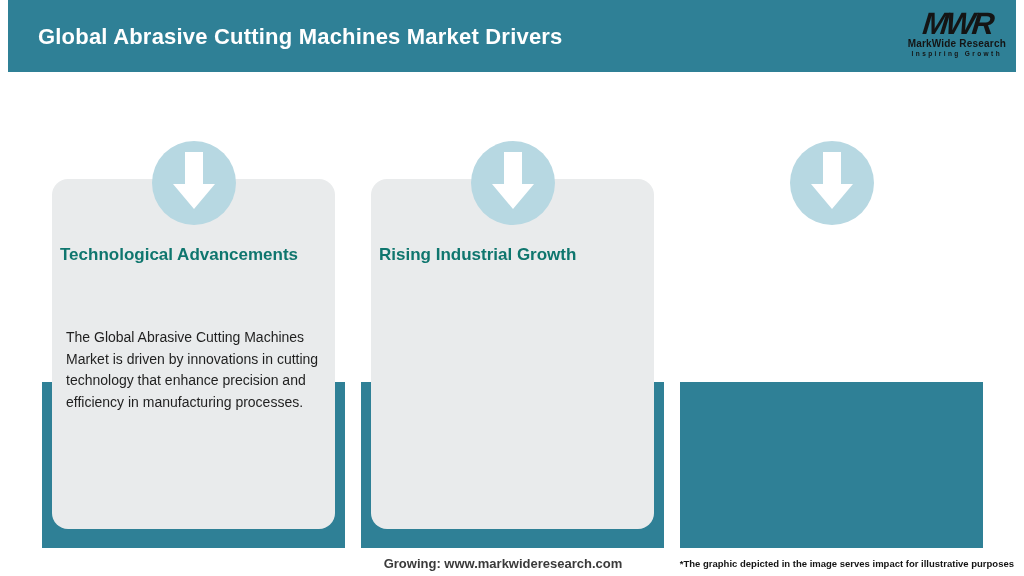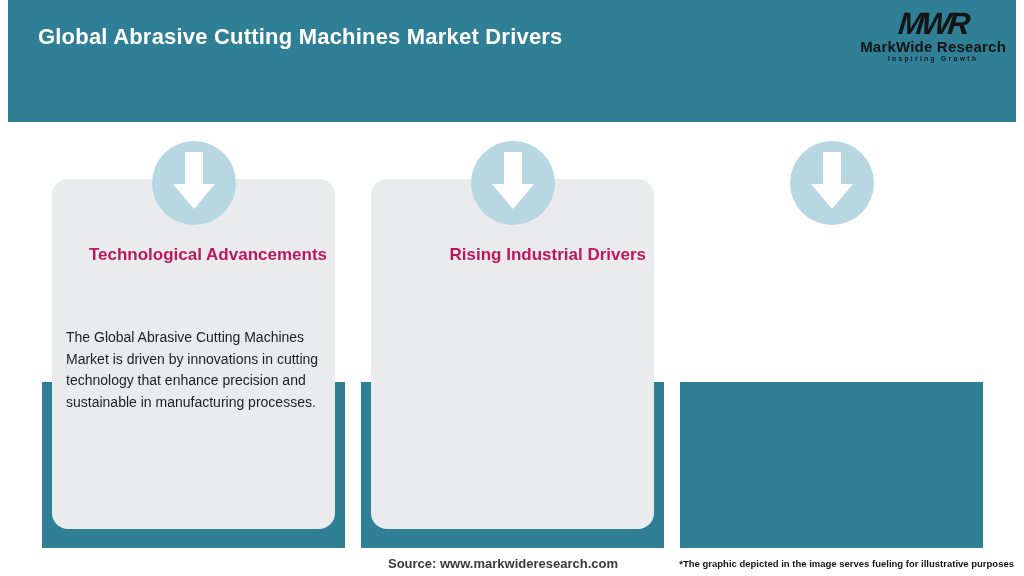--- a/index.html
+++ b/index.html
@@ -13,21 +13,21 @@
     width: 1024px;
     height: 576px;
     background: #ffffff;
     overflow: hidden;
     font-family: "Liberation Sans", sans-serif;
   }
   
   .header {
     position: absolute;
     left: 8px; top: 0;
-    width: 1008px; height: 122px;
+    width: 1008px; height: 72px;
     background: var(--accent);
   }
   .page-title {
     position: absolute;
     left: 30px; top: 24px;
     margin: 0;
     font-size: 22px;
     font-weight: bold;
     letter-spacing: 0.2px;
     color: #ffffff;
@@ -42,21 +42,21 @@
   }
   .logo-mwr {
     font-size: 31px;
     font-weight: bold;
     font-style: italic;
     letter-spacing: -3px;
     transform: skewX(-6deg);
     line-height: 29px;
   }
   .logo-name {
-    font-size: 15px;
+    font-size: 10px;
     font-weight: bold;
     letter-spacing: 0.2px;
     margin-top: 1px;
   }
   .logo-tagline {
     font-size: 6.5px;
     font-weight: bold;
     letter-spacing: 2.4px;
     margin-top: 2px;
   }
@@ -78,24 +78,24 @@
   }
   .card {
     position: absolute;
     left: 10px; right: 10px;
     top: 38px; height: 350px;
     background: var(--card-bg);
     border-radius: 16px;
   }
   .card-title {
     margin: 66px 8px 0;
-    text-align: right;
+    text-align: left;
     font-size: 17px;
     font-weight: bold;
-    color: #be185d;
+    color: #0f766e;
   }
   .card-text {
     margin: 62px 0 0;
     padding: 0 14px;
     font-size: 14px;
     line-height: 21.5px;
     color: #1f1f1f;
   }
   .circle {
     position: absolute;
@@ -141,50 +141,50 @@
       <div class="logo-tagline">Inspiring Growth</div>
     </div>
   </header>
 
   <main>
 
     <section class="card-group g1">
       <div class="backdrop"></div>
       <div class="card">
         <h2 class="card-title">Technological Advancements</h2>
-        <p class="card-text">The Global Abrasive Cutting Machines Market is driven by innovations in cutting technology that enhance precision and sustainable in manufacturing processes.</p>
+        <p class="card-text">The Global Abrasive Cutting Machines Market is driven by innovations in cutting technology that enhance precision and efficiency in manufacturing processes.</p>
       </div>
       <div class="circle">
         <svg width="46" height="58" viewBox="0 0 46 58" aria-hidden="true">
           <polygon points="14,0 32,0 32,32 44,32 23,57 2,32 14,32" fill="#ffffff"></polygon>
         </svg>
       </div>
     </section>
 
     <section class="card-group g2">
       <div class="backdrop"></div>
       <div class="card">
-        <h2 class="card-title">Rising Industrial Drivers</h2>
+        <h2 class="card-title">Rising Industrial Growth</h2>
       </div>
       <div class="circle">
         <svg width="46" height="58" viewBox="0 0 46 58" aria-hidden="true">
           <polygon points="14,0 32,0 32,32 44,32 23,57 2,32 14,32" fill="#ffffff"></polygon>
         </svg>
       </div>
     </section>
 
     <section class="card-group g3">
       <div class="backdrop"></div>
       <div class="circle">
         <svg width="46" height="58" viewBox="0 0 46 58" aria-hidden="true">
           <polygon points="14,0 32,0 32,32 44,32 23,57 2,32 14,32" fill="#ffffff"></polygon>
         </svg>
       </div>
     </section>
 
   </main>
 
   <footer>
-    <div class="source">Source: www.markwideresearch.com</div>
-    <div class="disclaimer">*The graphic depicted in the image serves fueling for illustrative purposes</div>
+    <div class="source">Growing: www.markwideresearch.com</div>
+    <div class="disclaimer">*The graphic depicted in the image serves impact for illustrative purposes</div>
   </footer>
 
 </div>
 
 </body></html>

